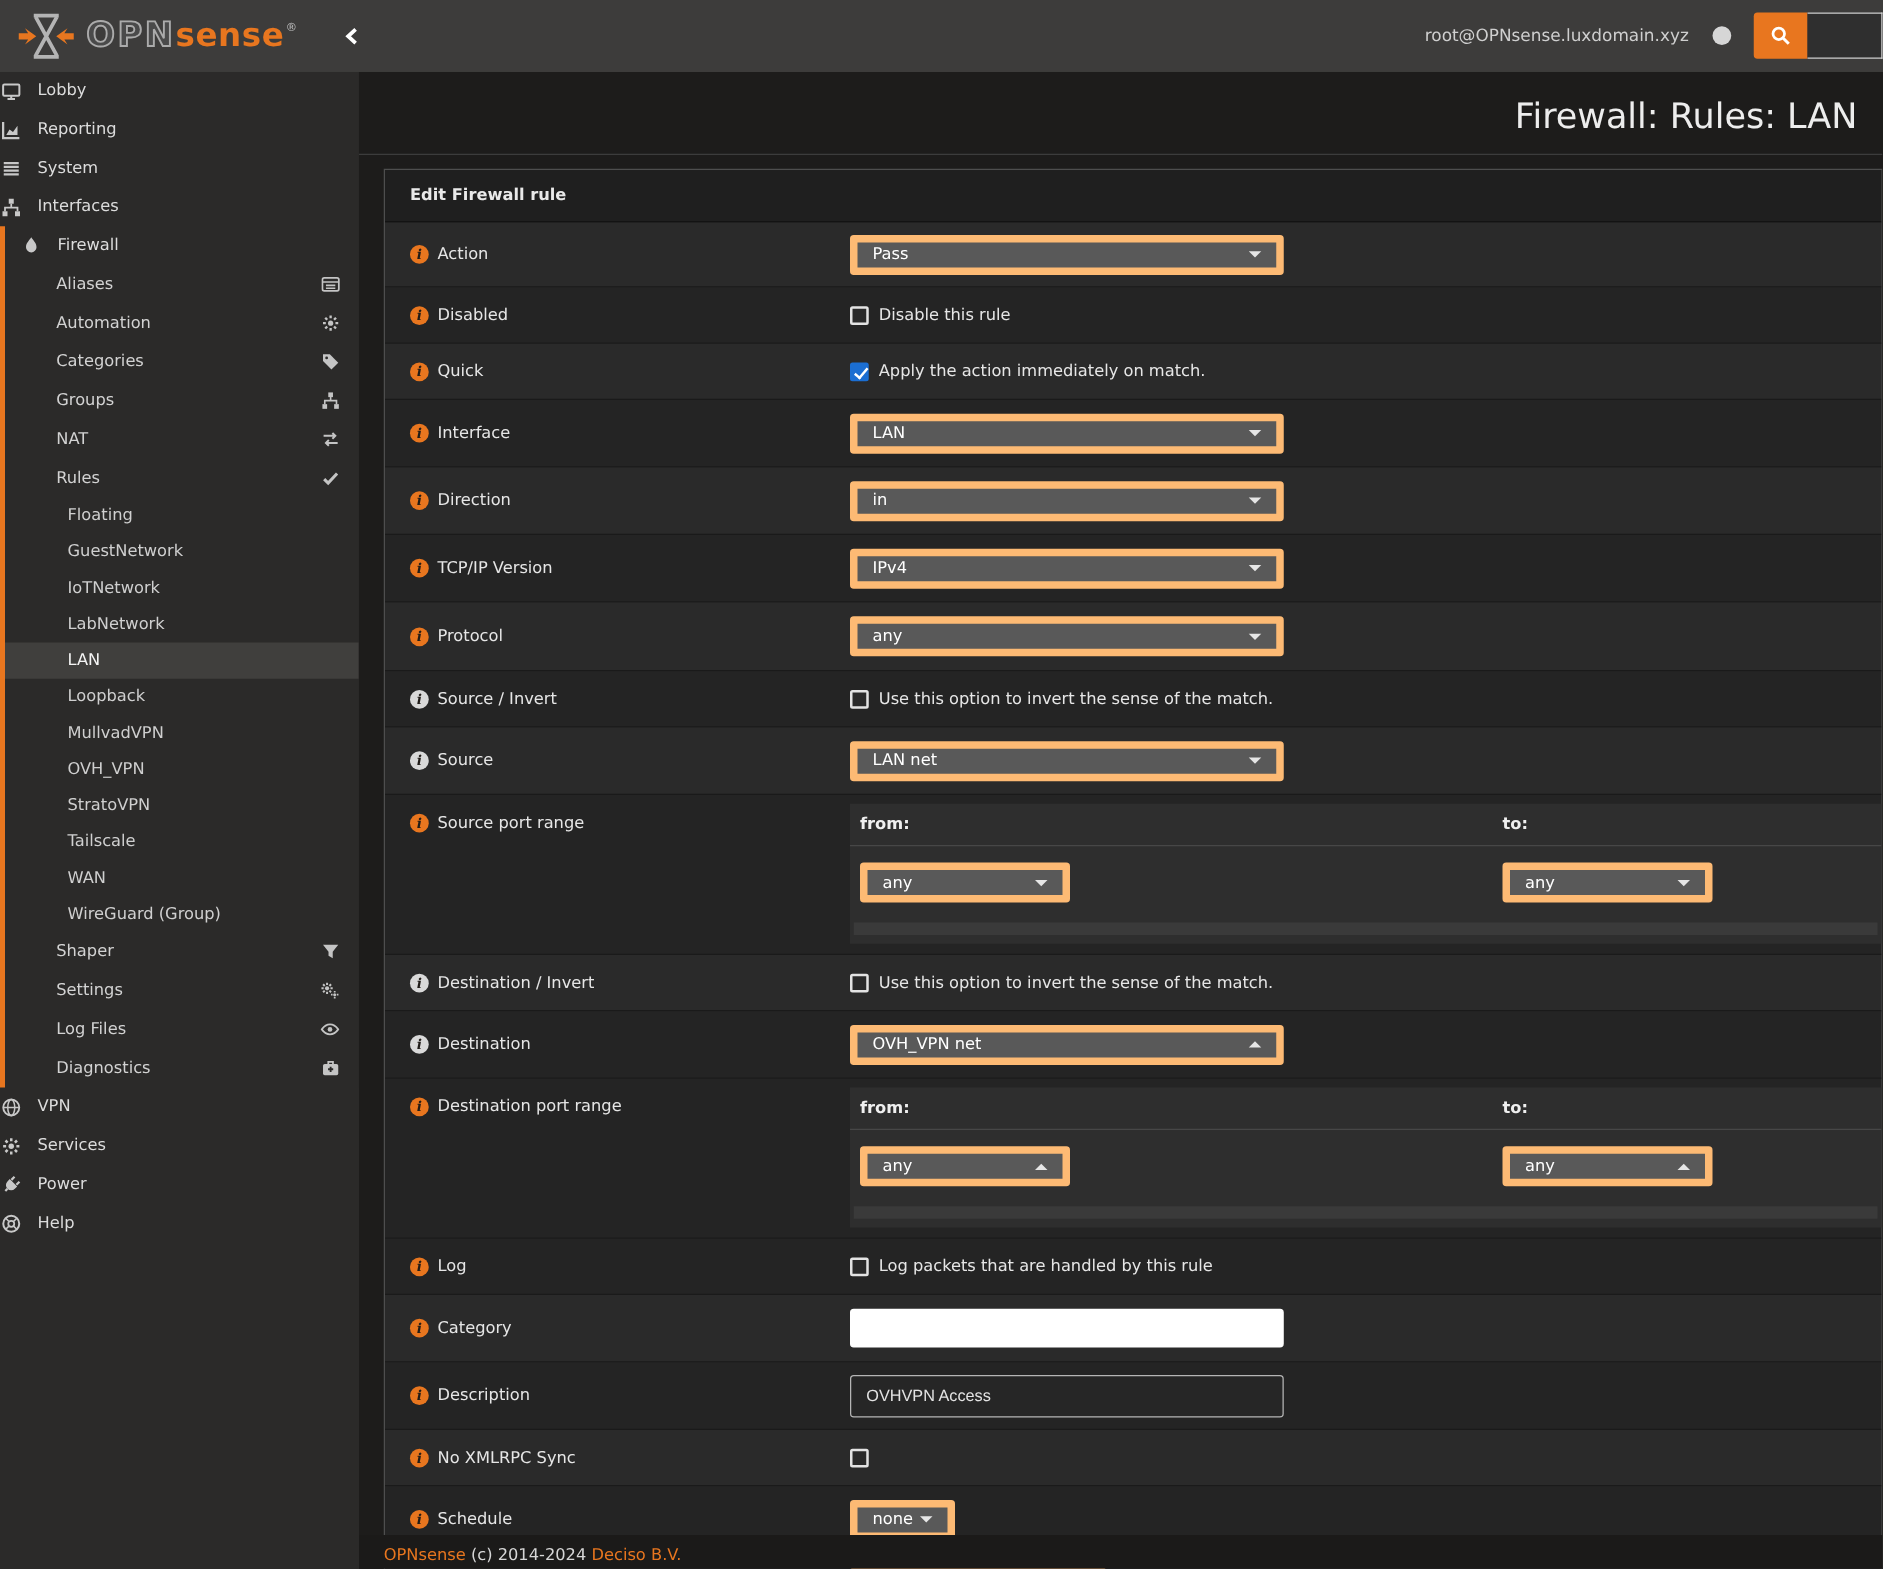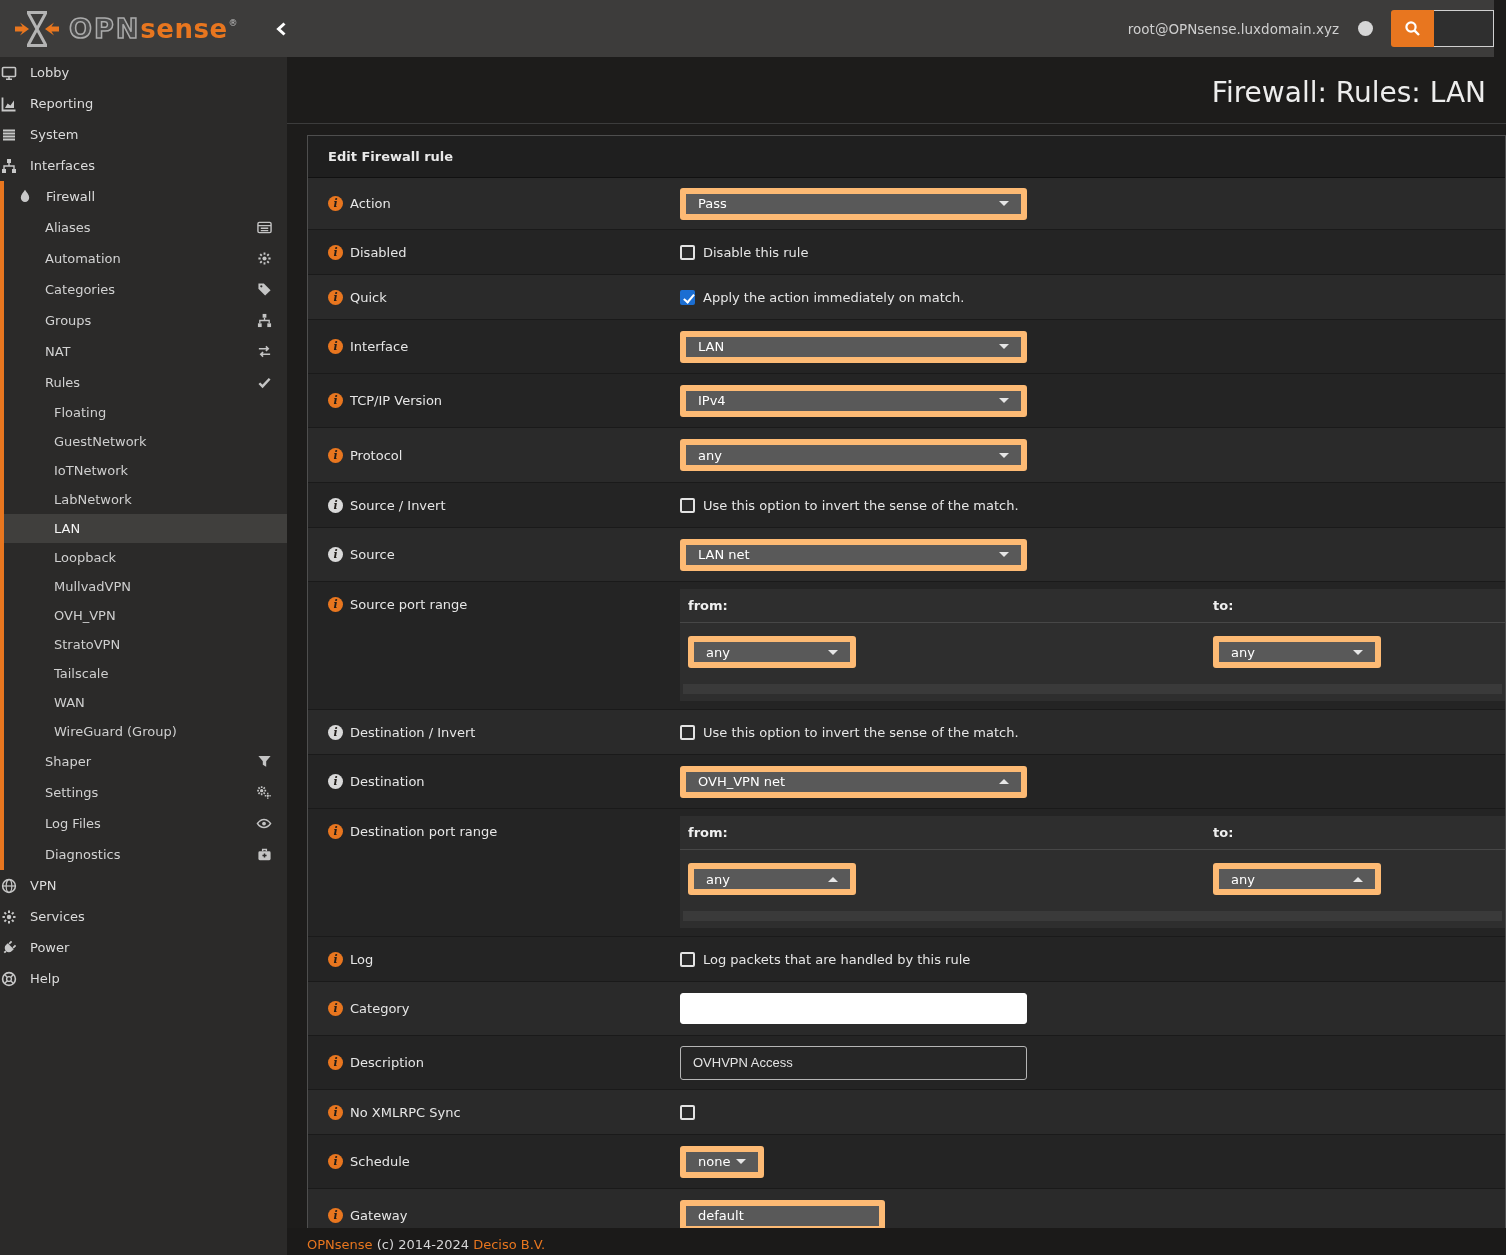--- a/index.html
+++ b/index.html
@@ -1,20 +1,20 @@
 <!DOCTYPE html>
 <html><head>
 <meta charset="utf-8">
 <style>
   * { margin:0; padding:0; box-sizing:border-box; }
   html,body { width:1506px; height:1255px; overflow:hidden; background:#1d1c1b;
               font-family:"DejaVu Sans","Liberation Sans",sans-serif; }
 
   
-  .topbar { position:fixed; top:0; left:0; right:12px; height:57px; background:#3d3c3b;
+  .topbar { position:fixed; top:0; left:0; right:0; height:57px; background:#3d3c3b;
             display:flex; align-items:center; z-index:30; }
   .logo { display:flex; align-items:center; padding-left:14px; cursor:pointer; }
   .logo-opn { font-size:27px; font-weight:bold; letter-spacing:2px; color:#4a4a4a;
               -webkit-text-stroke:1.5px #ababab; margin-left:9px; }
   .logo-sense { font-size:26px; font-weight:bold; color:#e8761f; letter-spacing:.5px; }
   .logo-reg { color:#c0c0c0; font-size:9px; align-self:flex-start; margin-top:9px; margin-left:1px; }
   .collapse-btn { margin-left:36px; background:none; border:none; display:flex; cursor:pointer; }
   .tb-spacer { flex:1; }
   .tb-user { color:#cfcfcf; font-size:13.5px; }
   .status-dot { width:15px; height:15px; border-radius:50%; background:#d6d6d6; margin:0 18px 0 19px; }
@@ -71,21 +71,21 @@
   .cb.checked::after { content:""; position:absolute; left:4px; top:0; width:4px; height:9px;
         border:solid #fff; border-width:0 2.5px 2.5px 0; transform:rotate(40deg); }
   .cb-label { font-size:13px; color:#e6e6e6; }
 
   .portrange { align-items:stretch; }
   .portrange .lcol { align-items:flex-start; padding-top:15px; }
   .subwrap { flex:1; display:flex; flex-direction:column; padding:7px 0 8px; }
   .subtable { background:#2e2e2e; display:flex; flex-direction:column; }
   .sub-head { display:flex; padding:9px 0 9px 8px; border-bottom:1px solid #474747;
               font-weight:bold; font-size:13px; color:#efefef; }
-  .fcol { width:514px; flex-shrink:0; } .tcol { flex:1;margin-left:11px; }
+  .fcol { width:514px; flex-shrink:0; } .tcol { flex:1; }
   .sub-body { display:flex; padding:13px 0 14px 8px; }
   .hscrollbar { height:10px; background:#3a3a3a; margin:2px 3px 7px; cursor:pointer; }
 
   .input-white { width:347px; height:31px; background:#fff; border:1px solid #fff;
                  border-radius:3px; font-size:13px; padding:0 10px; }
   .input-dark { width:347px; height:34px; background:#262626; border:1px solid #b5b5b5;
                 border-radius:3px; color:#e3e3e3; font-size:13px; padding:0 12px; }
 
   .footer { position:absolute; left:0; right:0; bottom:0; height:27px; background:#1b1a19;
             padding:9px 0 0 20px; font-size:13px; color:#d6d6d6; z-index:5; overflow:hidden; }
@@ -408,20 +408,32 @@
         <span class="flabel">Interface</span>
       </div>
       <div class="ccol">
         <div class="select w-std">
           <span>LAN</span>
           <span class="caret down"></span>
         </div>
       </div>
     </div>
 
+    <div class="frow sa h54">
+      <div class="lcol">
+        <span class="info"></span>
+        <span class="flabel">Direction</span>
+      </div>
+      <div class="ccol">
+        <div class="select w-std">
+          <span>in</span>
+          <span class="caret down"></span>
+        </div>
+      </div>
+    </div>
 
     <div class="frow sb h54">
       <div class="lcol">
         <span class="info"></span>
         <span class="flabel">TCP/IP Version</span>
       </div>
       <div class="ccol">
         <div class="select w-std">
           <span>IPv4</span>
           <span class="caret down"></span>

